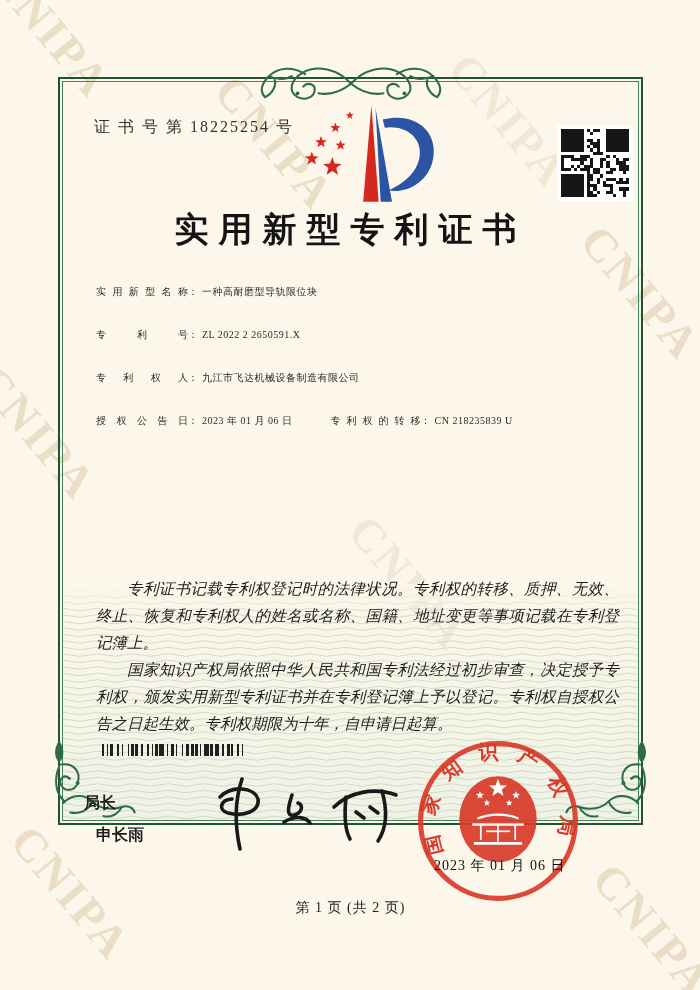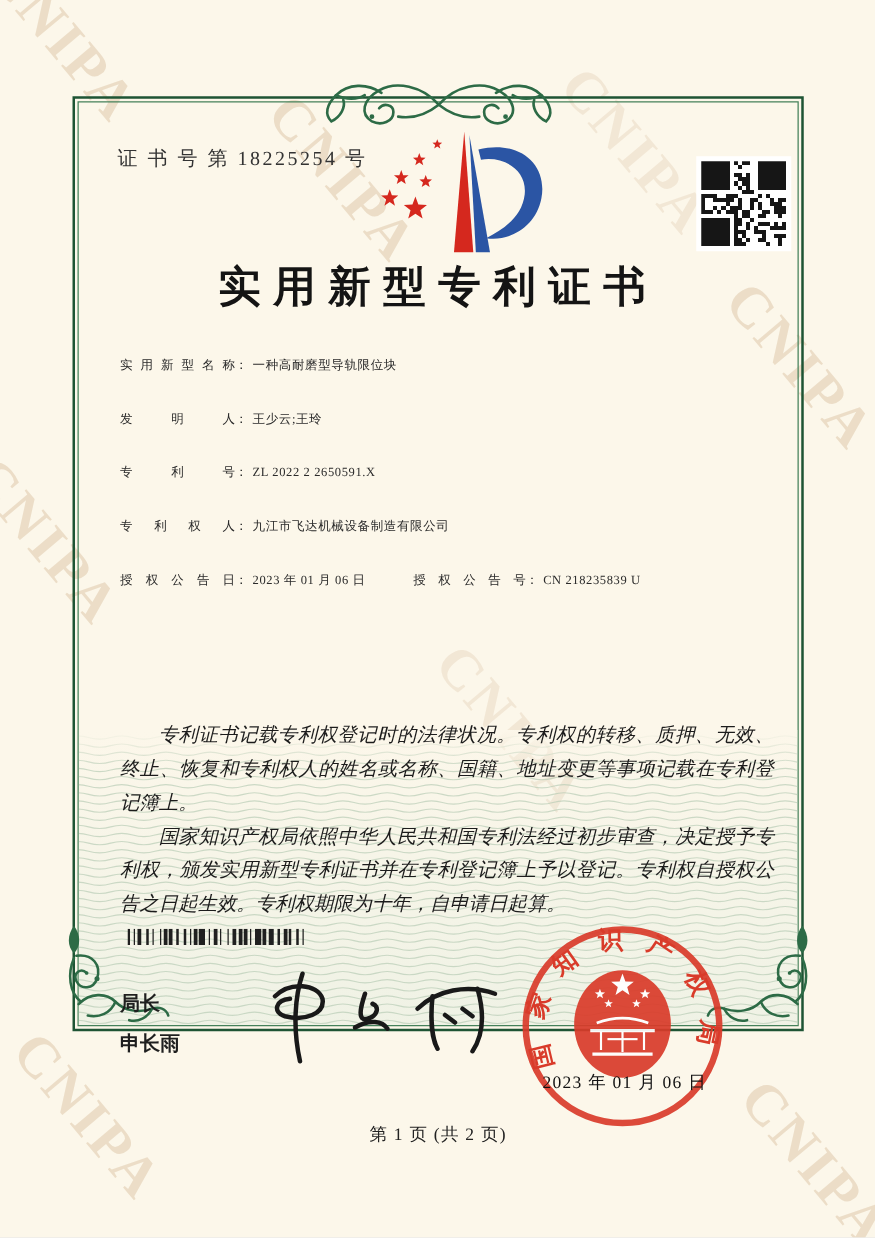--- a/index.html
+++ b/index.html
@@ -51,21 +51,21 @@
   .field-row { height:43px; font-size:10px; color:#2a2a2a; white-space:nowrap; }
   .flabel { display:inline-block; width:92px; text-align:justify; text-align-last:justify; letter-spacing:0; vertical-align:top; }
   .flabel2 { margin-left:38px; width:90px; }
   .colon { margin-right:4px; }
   .fvalue { letter-spacing:0.5px; }
   .paras { position:absolute; left:36px; right:22px; top:496px; z-index:4;
     font-size:15.5px; font-style:italic; line-height:27px; color:#1c1c1c; text-align:justify; }
   .paras p { text-indent:2em; }
   .barcode { position:absolute; left:42px; top:664px; height:13px; width:190px; overflow:hidden; white-space:nowrap; z-index:4; }
   .barcode i { display:inline-block; height:100%; }
-  .signoff-title { position:absolute; left:36px; top:714px; font-size:16px; font-weight:600;
+  .signoff-title { position:absolute; left:24px; top:714px; font-size:16px; font-weight:600;
     font-family:"Liberation Sans","DejaVu Sans",sans-serif; color:#1f1f1f; z-index:5; }
   .signoff-name  { position:absolute; left:36px; top:746px; font-size:16px; font-weight:600;
     font-family:"Liberation Sans","DejaVu Sans",sans-serif; color:#1f1f1f; z-index:5; }
   .sig-svg { position:absolute; left:124px; top:688px; width:230px; height:92px; z-index:5; }
   .sig-svg path { fill:none; stroke:#191919; stroke-width:3.6; stroke-linecap:round; stroke-linejoin:round; }
   .seal-svg { position:absolute; left:352px; top:656px; width:172px; height:172px; z-index:5; }
   .seal-ring-text { font-size:23px; font-weight:bold; letter-spacing:20px; fill:#d93b2a;
     font-family:"Liberation Serif",serif; }
   .seal-date { position:absolute; left:374px; top:778px; font-size:14px; letter-spacing:1px; color:#111; z-index:6; }
   .page-info { position:absolute; left:0; right:0; top:820px; text-align:center; font-size:14px;
@@ -307,30 +307,27 @@
         </svg>
     </div>
 
     <div class="title">实用新型专利证书</div>
 
     <div class="fields">
       <div class="field-row">
         <span class="flabel">实用新型名称</span><span class="colon">：</span><span class="fvalue">一种高耐磨型导轨限位块</span>
       </div>
       <div class="field-row">
-        <span class="flabel">发明人</span><span class="colon">：</span><span class="fvalue">王少云;王玲</span>
-      </div>
-      <div class="field-row">
         <span class="flabel">专利号</span><span class="colon">：</span><span class="fvalue">ZL 2022 2 2650591.X</span>
       </div>
       <div class="field-row">
         <span class="flabel">专利权人</span><span class="colon">：</span><span class="fvalue">九江市飞达机械设备制造有限公司</span>
       </div>
       <div class="field-row">
-        <span class="flabel">授权公告日</span><span class="colon">：</span><span class="fvalue">2023 年 01 月 06 日</span><span class="flabel flabel2">授权公告号</span><span class="colon">：</span><span class="fvalue">CN 218235839 U</span>
+        <span class="flabel">授权公告日</span><span class="colon">：</span><span class="fvalue">2023 年 01 月 06 日</span><span class="flabel flabel2">专利权的转移</span><span class="colon">：</span><span class="fvalue">CN 218235839 U</span>
       </div>
     </div>
 
     <div class="paras">
       <p>专利证书记载专利权登记时的法律状况。专利权的转移、质押、无效、终止、恢复和专利权人的姓名或名称、国籍、地址变更等事项记载在专利登记簿上。</p>
       <p>国家知识产权局依照中华人民共和国专利法经过初步审查，决定授予专利权，颁发实用新型专利证书并在专利登记簿上予以登记。专利权自授权公告之日起生效。专利权期限为十年，自申请日起算。</p>
     </div>
 
     <div class="barcode" id="barcode"><i style="width:1.5px;background:#202020"></i><i style="width:3px;"></i><i style="width:1.5px;background:#202020"></i><i style="width:1.5px;"></i><i style="width:3px;background:#202020"></i><i style="width:4.5px;"></i><i style="width:1.5px;background:#202020"></i><i style="width:3px;"></i><i style="width:1.5px;background:#202020"></i><i style="width:4.5px;"></i><i style="width:1.5px;background:#202020"></i><i style="width:1.5px;"></i><i style="width:3px;background:#202020"></i><i style="width:1.5px;"></i><i style="width:3px;background:#202020"></i><i style="width:3px;"></i><i style="width:1.5px;background:#202020"></i><i style="width:4.5px;"></i><i style="width:1.5px;background:#202020"></i><i style="width:3px;"></i><i style="width:1.5px;background:#202020"></i><i style="width:1.5px;"></i><i style="width:3px;background:#202020"></i><i style="width:1.5px;"></i><i style="width:4.5px;background:#202020"></i><i style="width:3px;"></i><i style="width:1.5px;background:#202020"></i><i style="width:3px;"></i><i style="width:3px;background:#202020"></i><i style="width:1.5px;"></i><i style="width:1.5px;background:#202020"></i><i style="width:4.5px;"></i><i style="width:1.5px;background:#202020"></i><i style="width:3px;"></i><i style="width:3px;background:#202020"></i><i style="width:1.5px;"></i><i style="width:3px;background:#202020"></i><i style="width:1.5px;"></i><i style="width:3px;background:#202020"></i><i style="width:1.5px;"></i><i style="width:1.5px;background:#202020"></i><i style="width:3px;"></i><i style="width:4.5px;background:#202020"></i><i style="width:1.5px;"></i><i style="width:3px;background:#202020"></i><i style="width:1.5px;"></i><i style="width:4.5px;background:#202020"></i><i style="width:3px;"></i><i style="width:1.5px;background:#202020"></i><i style="width:3px;"></i><i style="width:3px;background:#202020"></i><i style="width:1.5px;"></i><i style="width:1.5px;background:#202020"></i><i style="width:4.5px;"></i><i style="width:1.5px;background:#202020"></i><i style="width:3px;"></i><i style="width:1.5px;background:#202020"></i><i style="width:1.5px;"></i></div>
 

